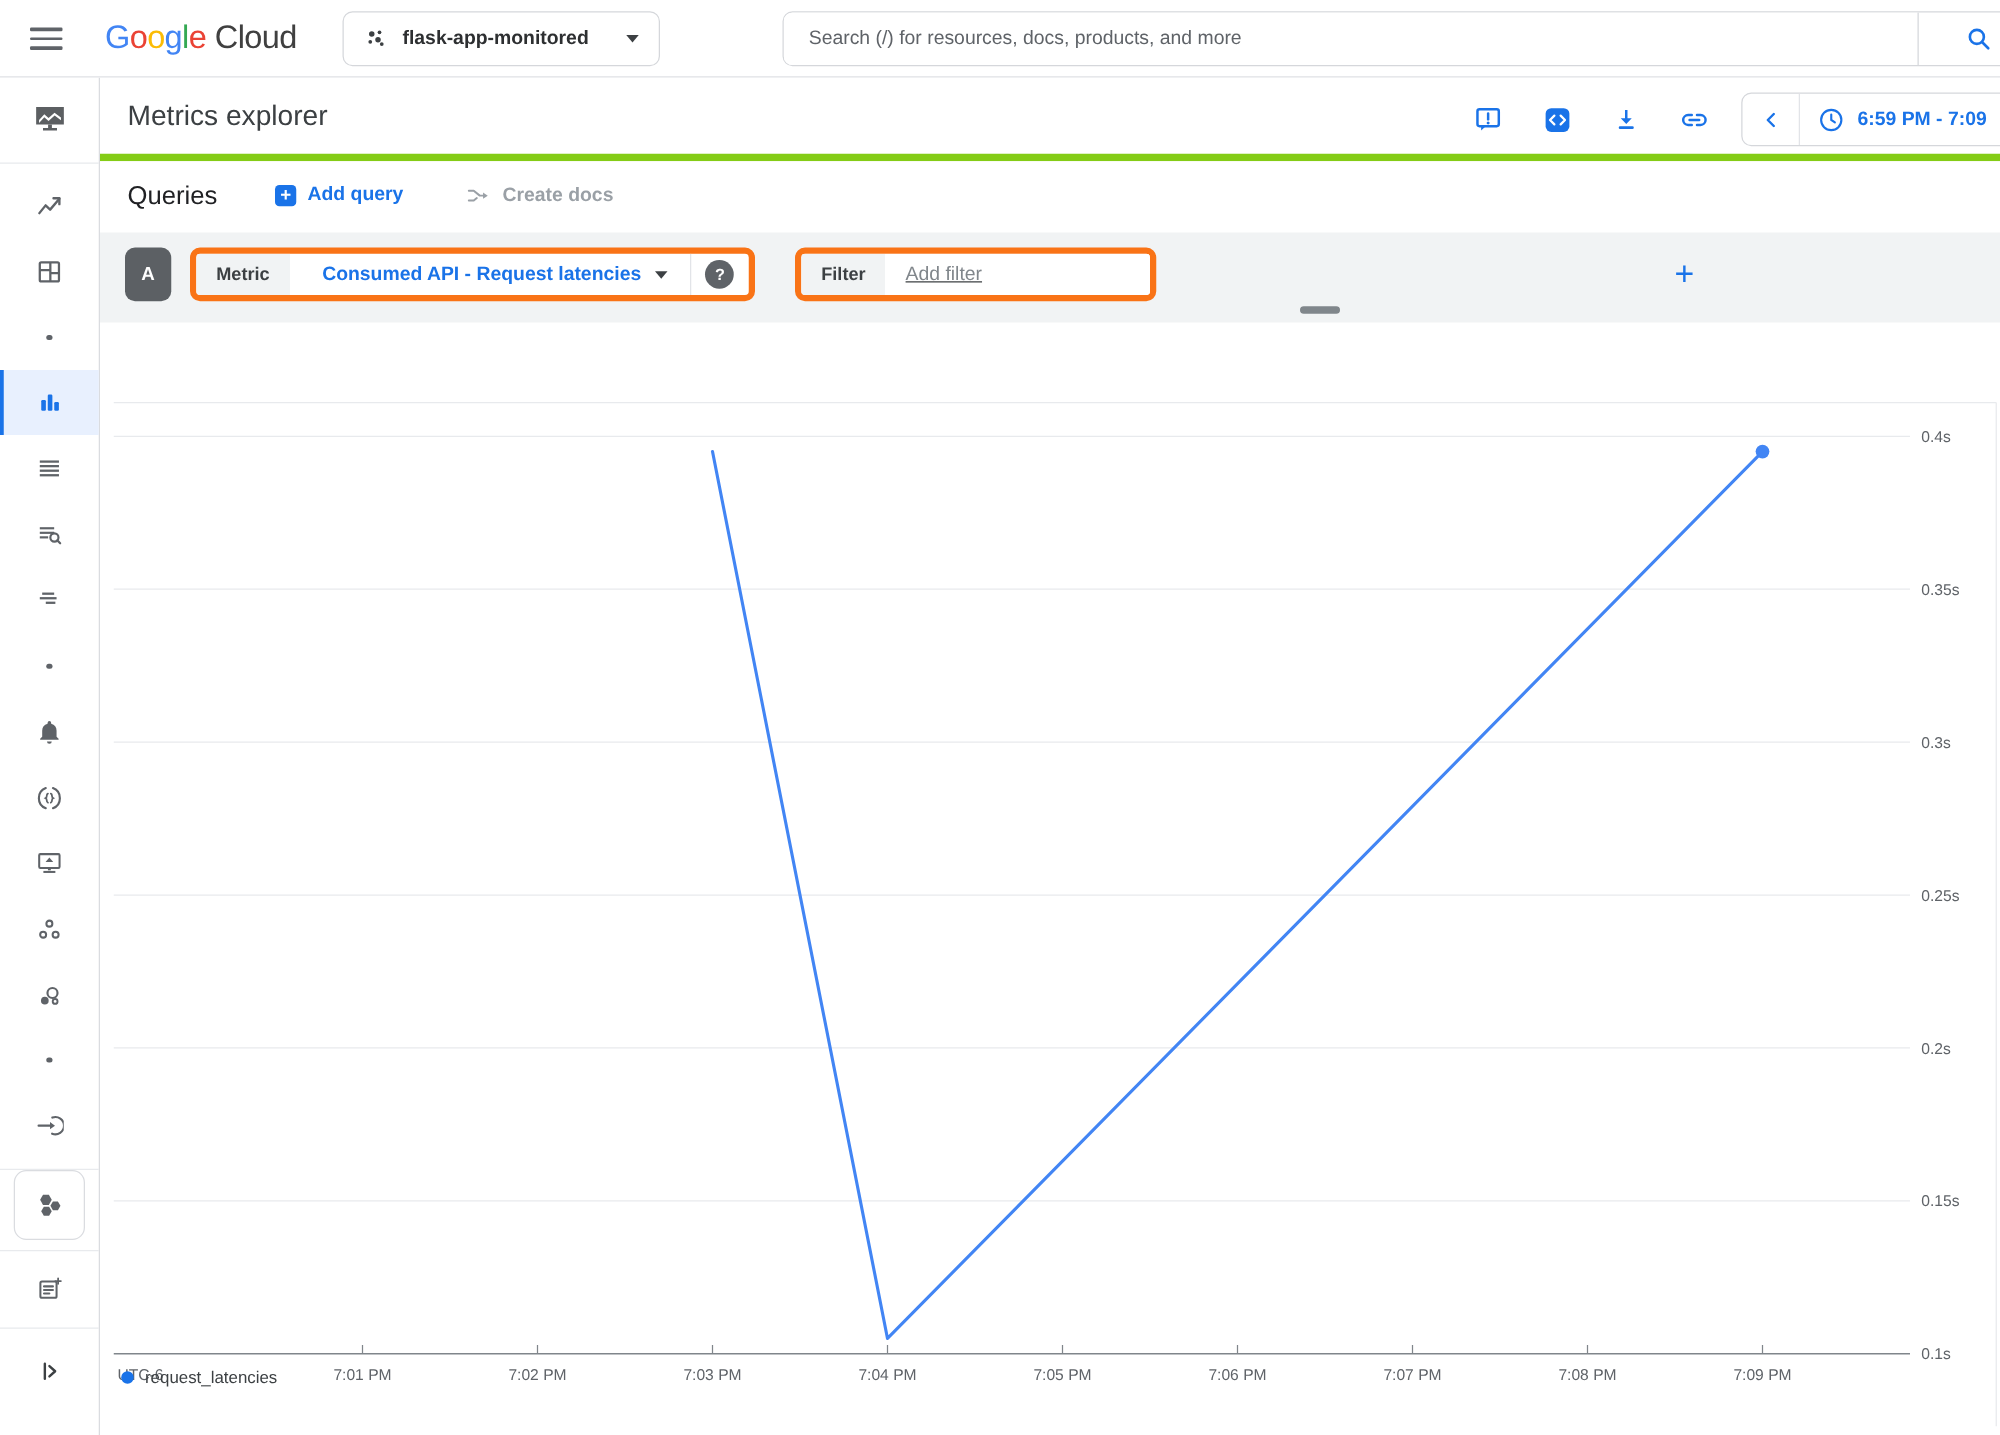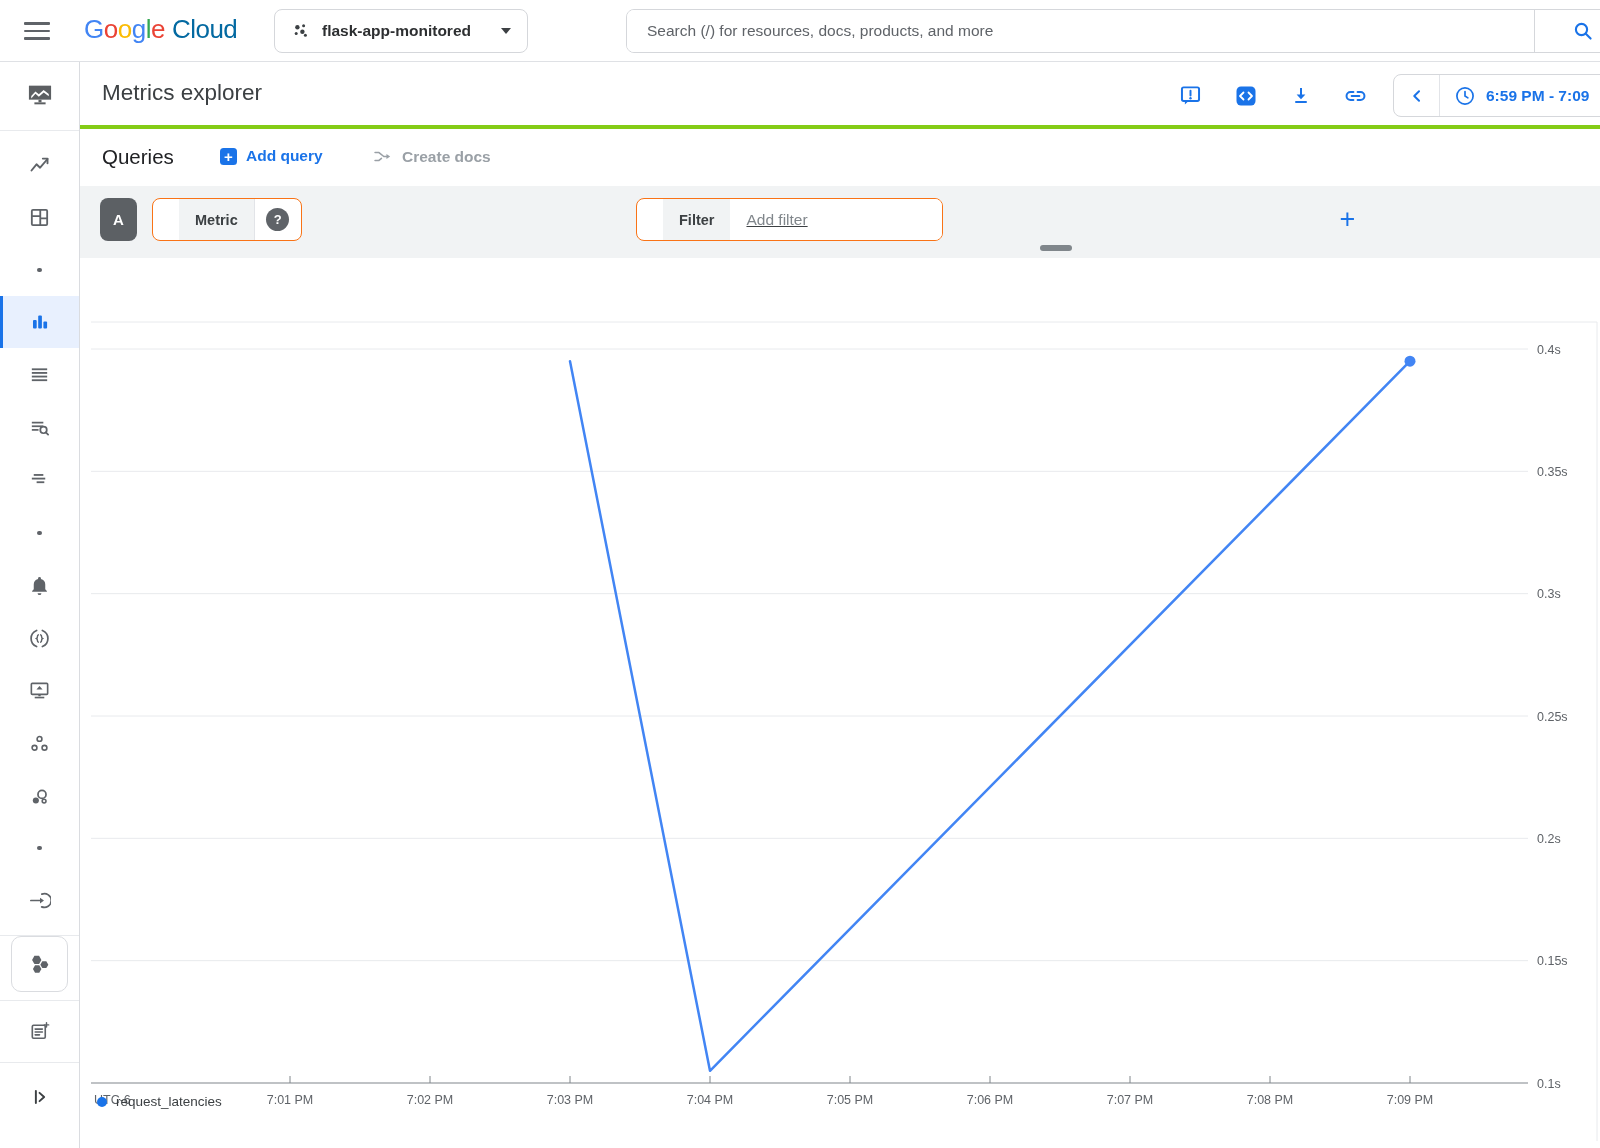--- a/index.html
+++ b/index.html
@@ -4,60 +4,60 @@
 <style>
   * { box-sizing: border-box; margin: 0; padding: 0; }
   html,body { width:1600px; height:1148px; overflow:hidden; background:#fff;
     font-family:"Liberation Sans","DejaVu Sans",sans-serif; color:#202124; }
 
   
   #top-header { position:absolute; left:0; top:0; width:1600px; height:62px; background:#fff; border-bottom:1px solid #dfe1e5; z-index:5; }
   #hamburger { position:absolute; left:24px; top:20px; width:26px; height:22px; display:flex; flex-direction:column; justify-content:space-between; padding:2px 0; cursor:pointer; }
   #hamburger span { height:2.6px; background:#5f6368; border-radius:1px; }
   #gc-logo { position:absolute; left:84px; top:14px; font-size:26px; letter-spacing:-0.5px; display:flex; align-items:center; }
-  #gc-logo .cloud { color:#0369a1; margin-left:7px; }
+  #gc-logo .cloud { color:#404040; margin-left:7px; }
   .gl0,.gl3 { color:#4285F4; } .gl1,.gl5 { color:#EA4335; } .gl2 { color:#FBBC05; } .gl4 { color:#34A853; }
   #project-selector { position:absolute; left:274px; top:9px; width:254px; height:44px; border:1px solid #d5d7db; border-radius:8px; display:flex; align-items:center; padding:0 16px 0 17px; cursor:pointer; background:#fff; }
   #project-selector .plabel { font-size:15.5px; font-weight:700; color:#2d2f31; margin-left:12px; flex:1; }
   .caret { width:0; height:0; border-left:5px solid transparent; border-right:5px solid transparent; border-top:6px solid #3c4043; }
   #search-bar { position:absolute; left:626px; top:9px; width:1072px; height:44px; border:1px solid #d5d7db; border-radius:8px; display:flex; background:#fff; overflow:hidden; }
   #search-input { flex:1; border:none; outline:none; font:15.5px "Liberation Sans","DejaVu Sans",sans-serif; color:#3c4043; padding:0 20px; }
   #search-input::placeholder { color:#5f6368; opacity:1; }
   #search-btn { width:163px; border-left:1px solid #d5d7db; display:flex; align-items:center; justify-content:center; gap:10px; color:#1a73e8; font-size:16.5px; font-weight:700; cursor:pointer; }
 
   
   #sidebar { position:absolute; left:0; top:62px; width:80px; height:1086px; background:#fff; border-right:1px solid #dadce0; z-index:4; }
   .sb-item { position:absolute; left:0; width:79px; height:44px; display:flex; align-items:center; justify-content:center; cursor:pointer; }
   .sb-item.sel { height:52px; background:#e8f0fe; }
   .sb-item.sel::before { content:""; position:absolute; left:0; top:0; width:3px; height:100%; background:#1a73e8; }
   .sb-sep { position:absolute; left:0; width:79px; height:1px; background:#e8eaed; }
   .sb-dot { width:4.5px; height:4.5px; border-radius:50%; background:#5f6368; }
   #hexbox { position:absolute; left:11px; width:57px; height:56px; border:1px solid #dadce0; border-radius:10px; display:flex; align-items:center; justify-content:center; cursor:pointer; background:#fff; }
 
   
   #main { position:absolute; left:80px; top:62px; width:1520px; height:1086px; background:#fff; overflow:hidden; }
-  #title-bar { position:absolute; left:0; top:0; width:1520px; height:67px; border-bottom:4px solid #84cc16; background:#fff; }
+  #title-bar { position:absolute; left:0; top:0; width:1520px; height:67px; border-bottom:6px solid #84cc16; background:#fff; }
   #page-title { position:absolute; left:22px; top:18px; font-size:22.5px; color:#3c4043; }
   #title-icons { position:absolute; left:1098px; top:21px; display:flex; gap:30px; align-items:center; }
   .tb-icon { width:25px; height:25px; cursor:pointer; display:flex; align-items:center; justify-content:center; }
   #time-box { position:absolute; left:1313px; top:12px; width:290px; height:43px; border:1px solid #d5d7db; border-radius:8px; display:flex; align-items:center; background:#fff; }
   #time-chevron { width:46px; height:100%; display:flex; align-items:center; justify-content:center; border-right:1px solid #e2e4e8; cursor:pointer; }
   #time-display { display:flex; align-items:center; gap:10px; padding:0 14px; color:#1a73e8; font-size:15.5px; font-weight:700; white-space:nowrap; cursor:pointer; }
 
   
   #queries-row { position:absolute; left:0; top:67px; width:1520px; height:57px; background:#fff; }
   #queries-heading { position:absolute; left:22px; top:16px; font-size:20.5px; color:#202124; }
   #add-query { position:absolute; left:140px; top:18px; display:flex; align-items:center; gap:9px; color:#1a73e8; font-size:15.5px; font-weight:700; cursor:pointer; }
   .plus-square { width:17px; height:17px; background:#1a73e8; border-radius:3.5px; color:#fff; font-size:15px; font-weight:700; display:flex; align-items:center; justify-content:center; line-height:1; }
   #create-ratio { position:absolute; left:292px; top:17px; display:flex; align-items:center; gap:9px; color:#9aa0a6; font-size:15.5px; font-weight:700; cursor:default; }
 
   
   #builder-band { position:absolute; left:0; top:124px; width:1520px; height:72px; background:#f1f3f4; }
   #query-letter { position:absolute; left:20px; top:12px; width:37px; height:43px; background:#5c6064; border-radius:8px; color:#fff; font-size:15px; font-weight:700; display:flex; align-items:center; justify-content:center; cursor:pointer; }
-  .qb-group { position:absolute; top:12px; height:43px; background:#fff; border:1px solid #f97316; border-radius:8px; display:flex; align-items:stretch; overflow:hidden;padding-left:26px; }
+  .qb-group { position:absolute; top:12px; height:43px; background:#fff; border:5px solid #f97316; border-radius:8px; display:flex; align-items:stretch; overflow:hidden; }
   .qb-label { background:#f1f3f4; display:flex; align-items:center; padding:0 16px; font-size:14.5px; font-weight:700; color:#3c4043; white-space:nowrap; }
   .qb-value { display:flex; align-items:center; gap:11px; padding:0 18px 0 26px; font-size:15.5px; font-weight:700; cursor:pointer; white-space:nowrap; }
   .qb-divider { width:1px; background:#e2e4e8; }
   #metric-group { left:72px; }
   #metric-value-text { color:#1a73e8; }
   #help-cell { width:46px; display:flex; align-items:center; justify-content:center; cursor:pointer; }
   #help-badge { width:23px; height:23px; border-radius:50%; background:#5f6368; color:#fff; font-size:13px; font-weight:700; display:flex; align-items:center; justify-content:center; }
   #filter-group { left:556px; }
   #filter-input { width:212px; border:none; outline:none; font:15.5px "Liberation Sans","DejaVu Sans",sans-serif; padding:0 16px; color:#3c4043;text-decoration:underline; }
   #filter-input::placeholder { color:#80868b; opacity:1; }
@@ -324,20 +324,24 @@
       </svg>
       <span>Create docs</span>
     </div>
   </div>
 
   <div id="builder-band">
     <div id="query-letter">A</div>
 
     <div class="qb-group" id="metric-group">
       <div class="qb-label">Metric</div>
+      <div class="qb-value">
+        <span id="metric-value-text">Consumed API - Request latencies</span>
+        <span class="caret"></span>
+      </div>
       <div class="qb-divider"></div>
       <div id="help-cell">
         <span id="help-badge">?</span>
       </div>
     </div>
 
     <div class="qb-group" id="filter-group">
       <div class="qb-label">Filter</div>
       <input id="filter-input" placeholder="Add filter" style="">
     </div>

